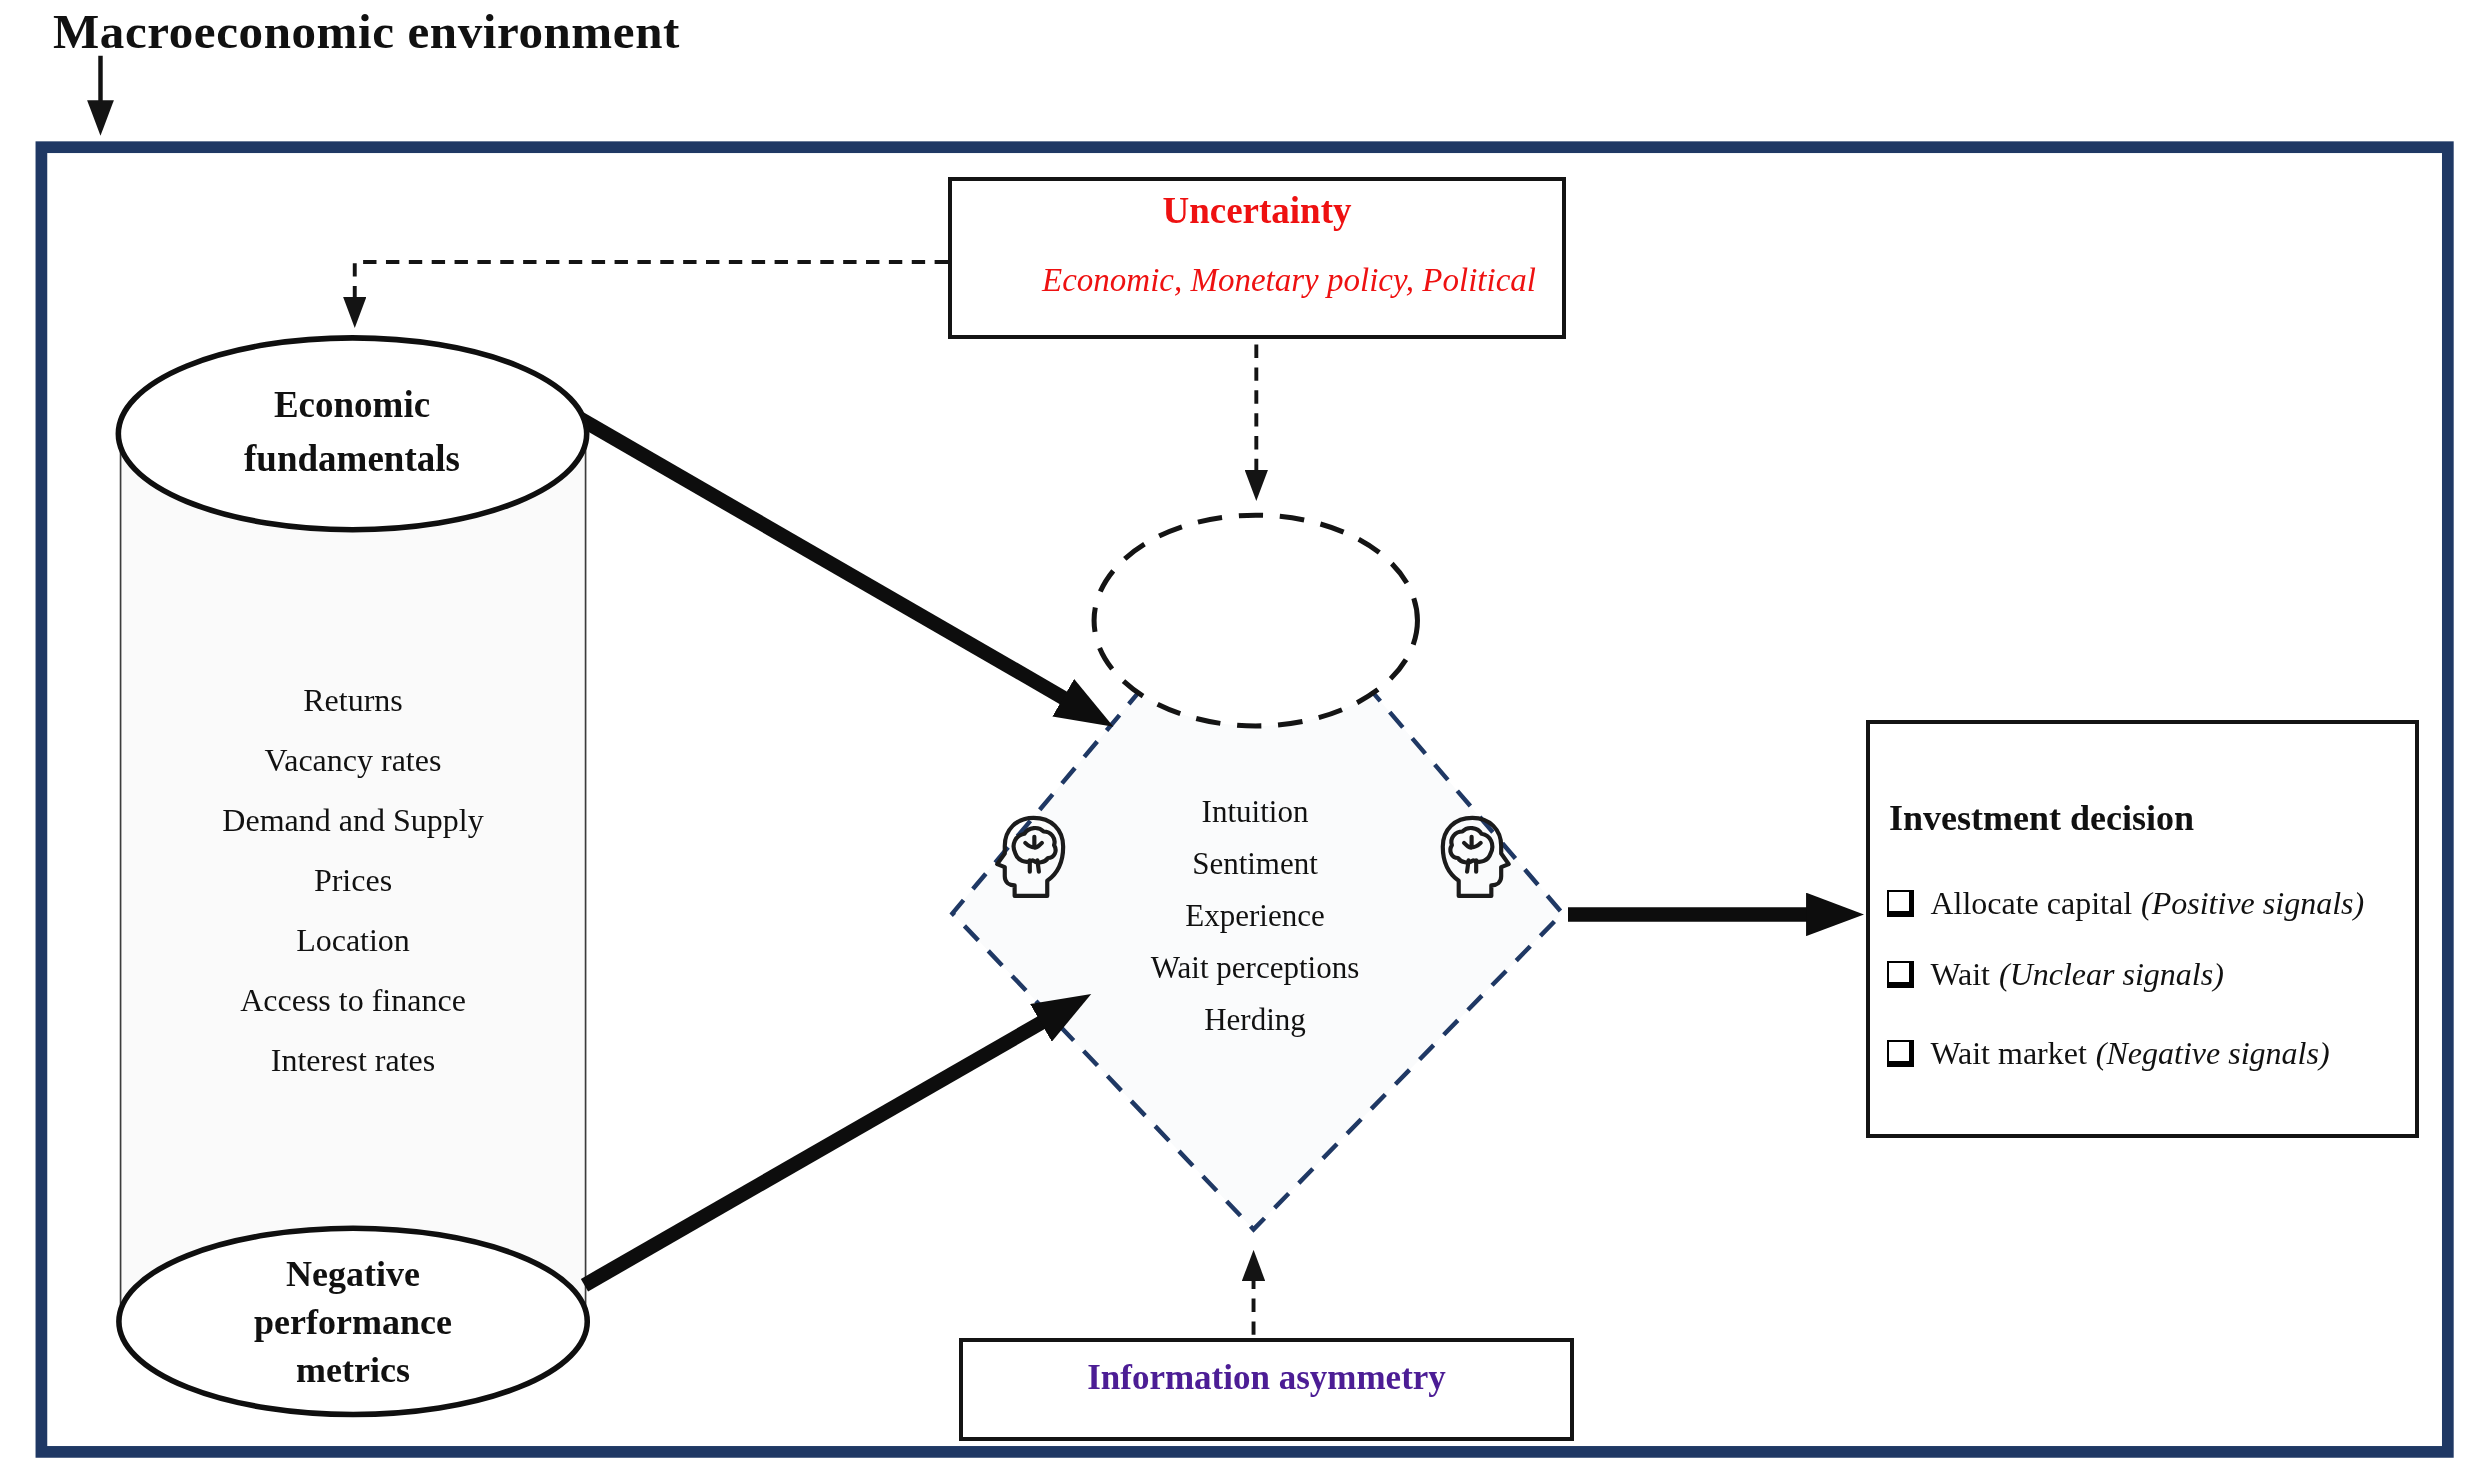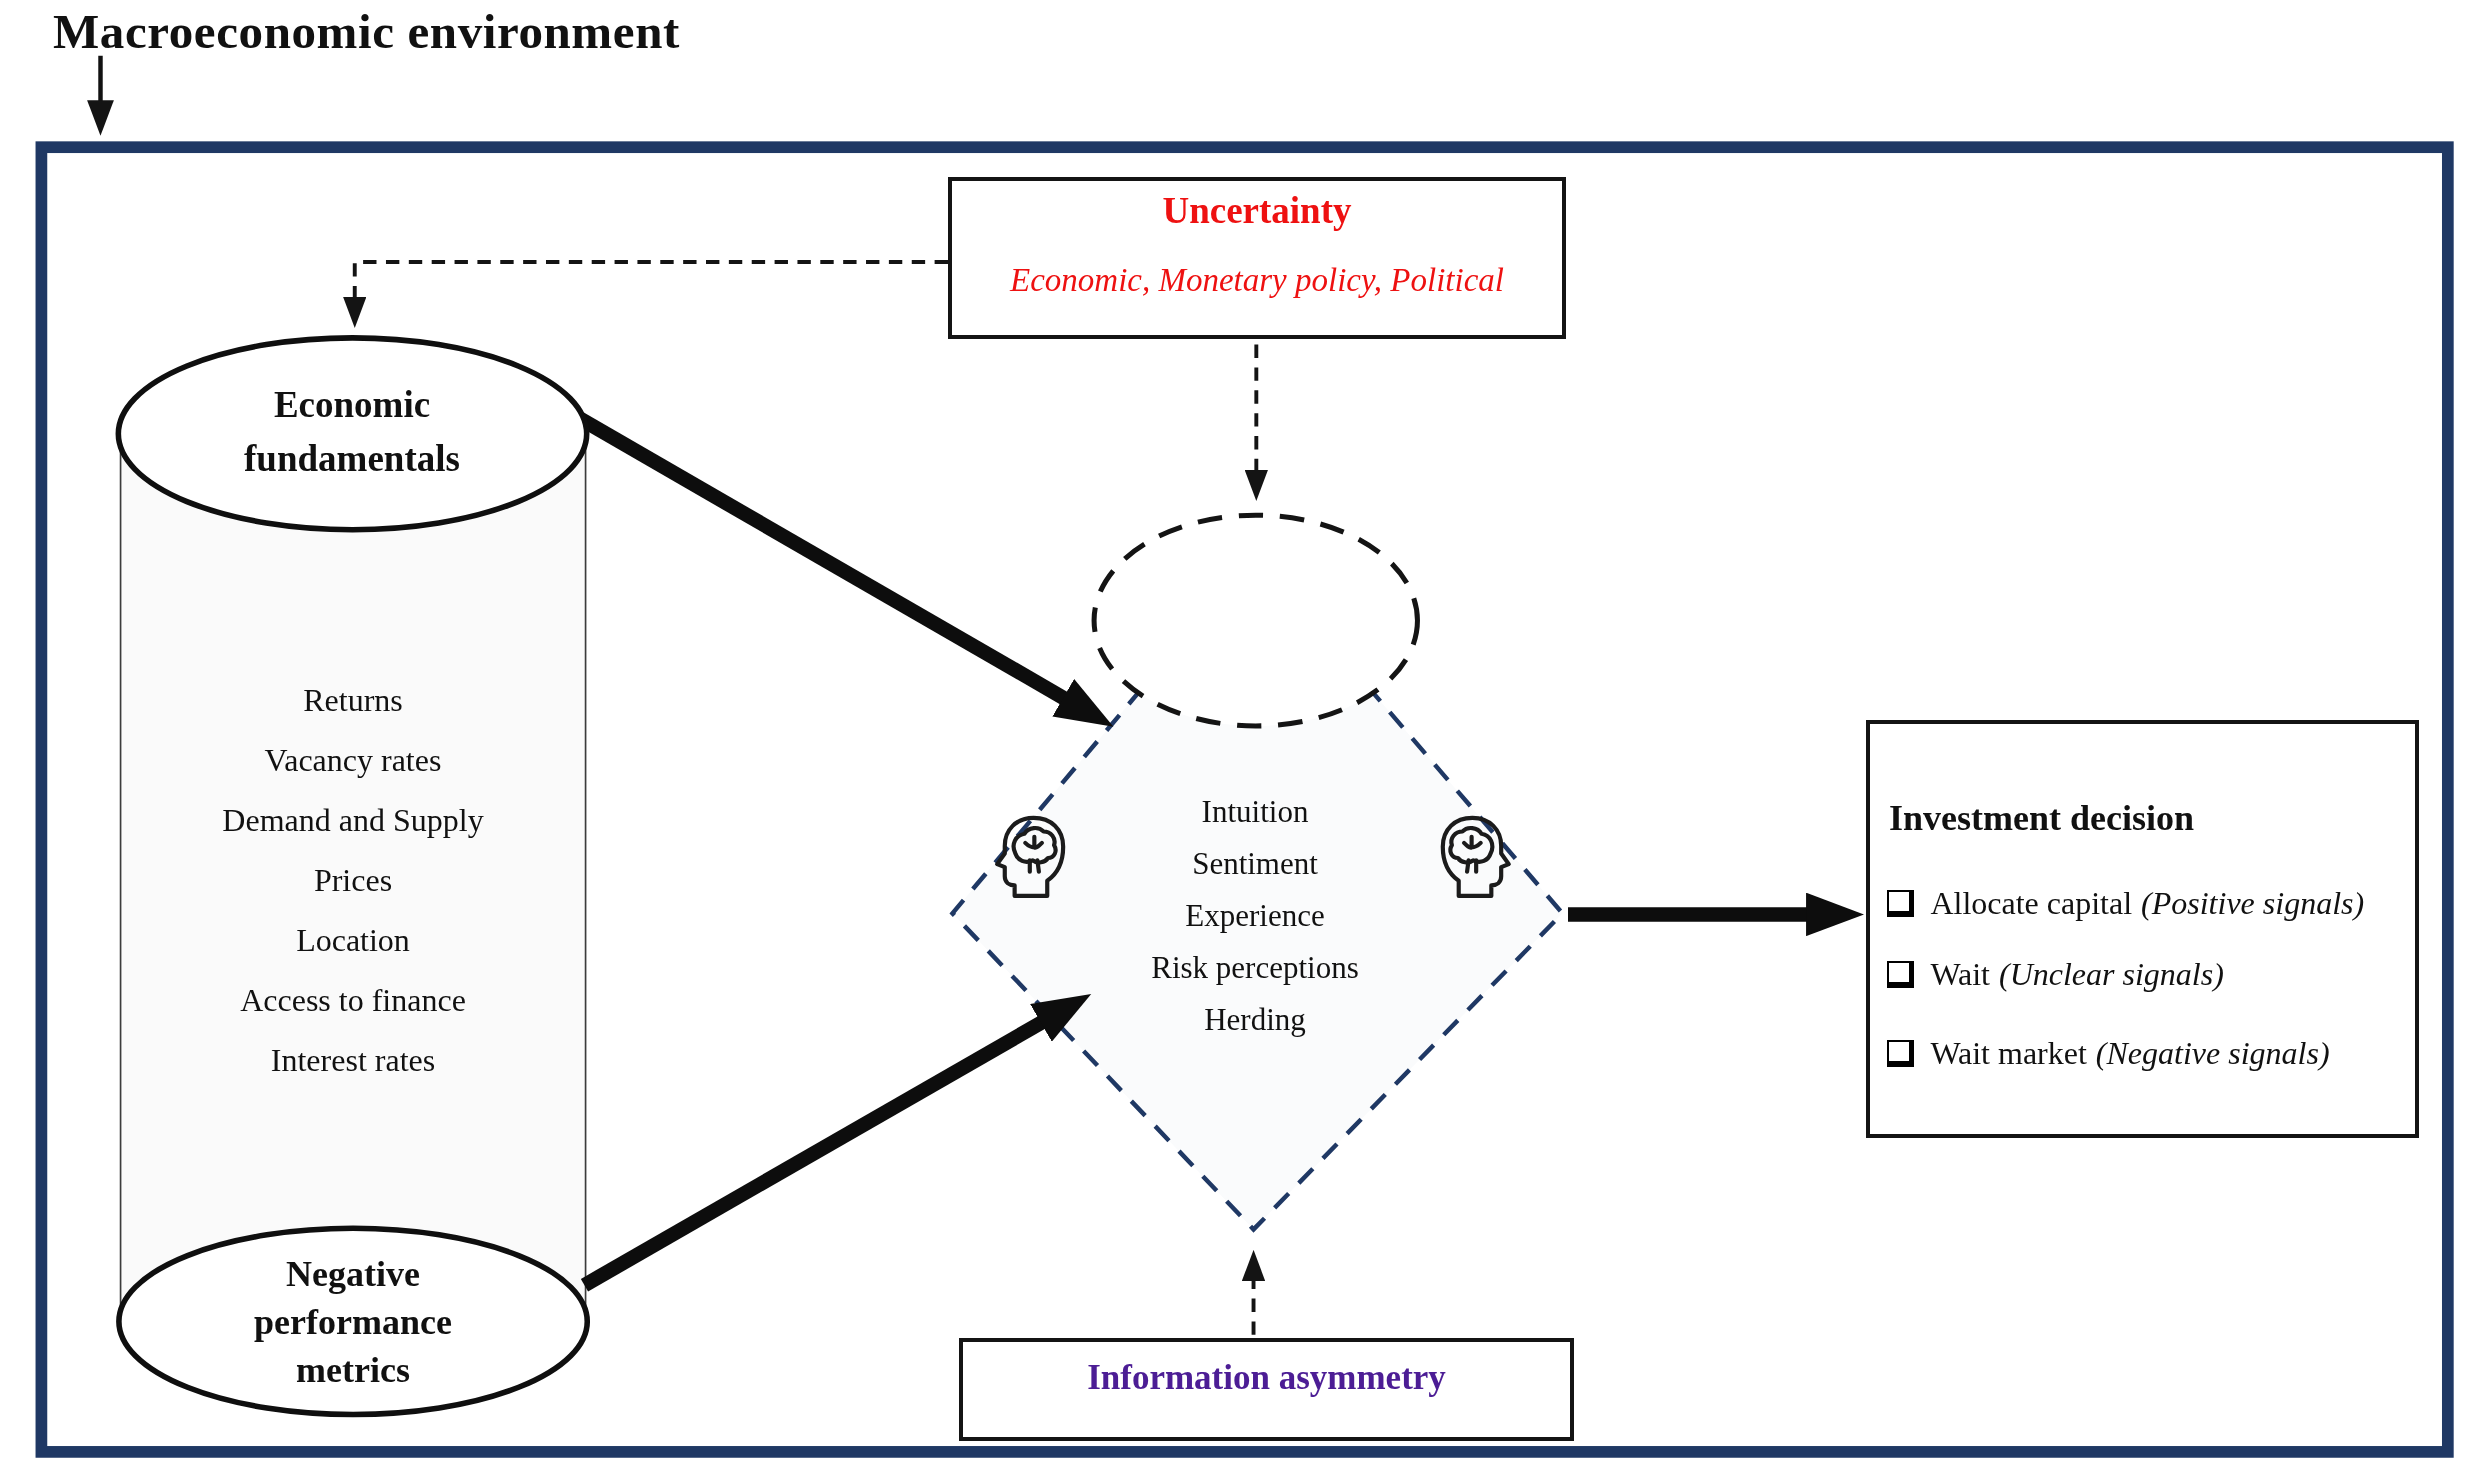--- a/index.html
+++ b/index.html
@@ -12,21 +12,21 @@
     overflow:hidden;
   }
   #shapes{position:absolute;left:0;top:0;width:2487px;height:1482px;}
   .abs{position:absolute;}
   .center{text-align:center;}
   .page-title{left:53px;top:3.3px;font-size:49px;font-weight:700;letter-spacing:0.6px;white-space:nowrap;}
 
   
   .unc-box{left:948px;top:177px;width:610px;height:154px;border:4.5px solid #141414;background:#ffffff;}
   .unc-title{position:absolute;left:0;top:7.8px;width:100%;text-align:center;font-size:37px;font-weight:700;color:#ee1111;}
-  .unc-sub{position:absolute;left:0;top:81px;width:100%;text-align:center;font-size:33px;font-style:italic;color:#ee1111;}
+  .unc-sub{position:absolute;left:0;top:81px;width:100%;text-align:center;font-size:33px;font-style:italic;color:#ee1111;padding-left:32px;}
 
   
   .eco-label{left:129px;top:378px;width:446px;font-size:37px;font-weight:700;line-height:54px;}
   .cyl-list{left:119px;top:670px;width:468px;font-size:32px;line-height:60px;}
   .prop-label{left:130px;top:1250px;width:446px;font-size:36px;font-weight:700;line-height:48px;}
 
   
   .adapt-label{left:1089px;top:570px;width:335px;font-size:35px;font-weight:700;line-height:51px;}
   .dia-list{left:1029px;top:786px;width:452px;font-size:31px;line-height:52px;}
 
@@ -124,21 +124,21 @@
     <div>Negative</div>
     <div>performance</div>
     <div>metrics</div>
   </div>
 
 
   <div class="abs dia-list center">
     <div>Intuition</div>
     <div>Sentiment</div>
     <div>Experience</div>
-    <div>Risk perceptions</div>
+    <div>Wait perceptions</div>
     <div>Herding</div>
   </div>
 
   <div class="abs inv-box">
     <div class="inv-title">Investment decision</div>
     <div class="inv-row r0">
       <span class="cb"></span>
       <span>Allocate capital</span>
       <span class="sig">(Positive signals)</span>
     </div>

